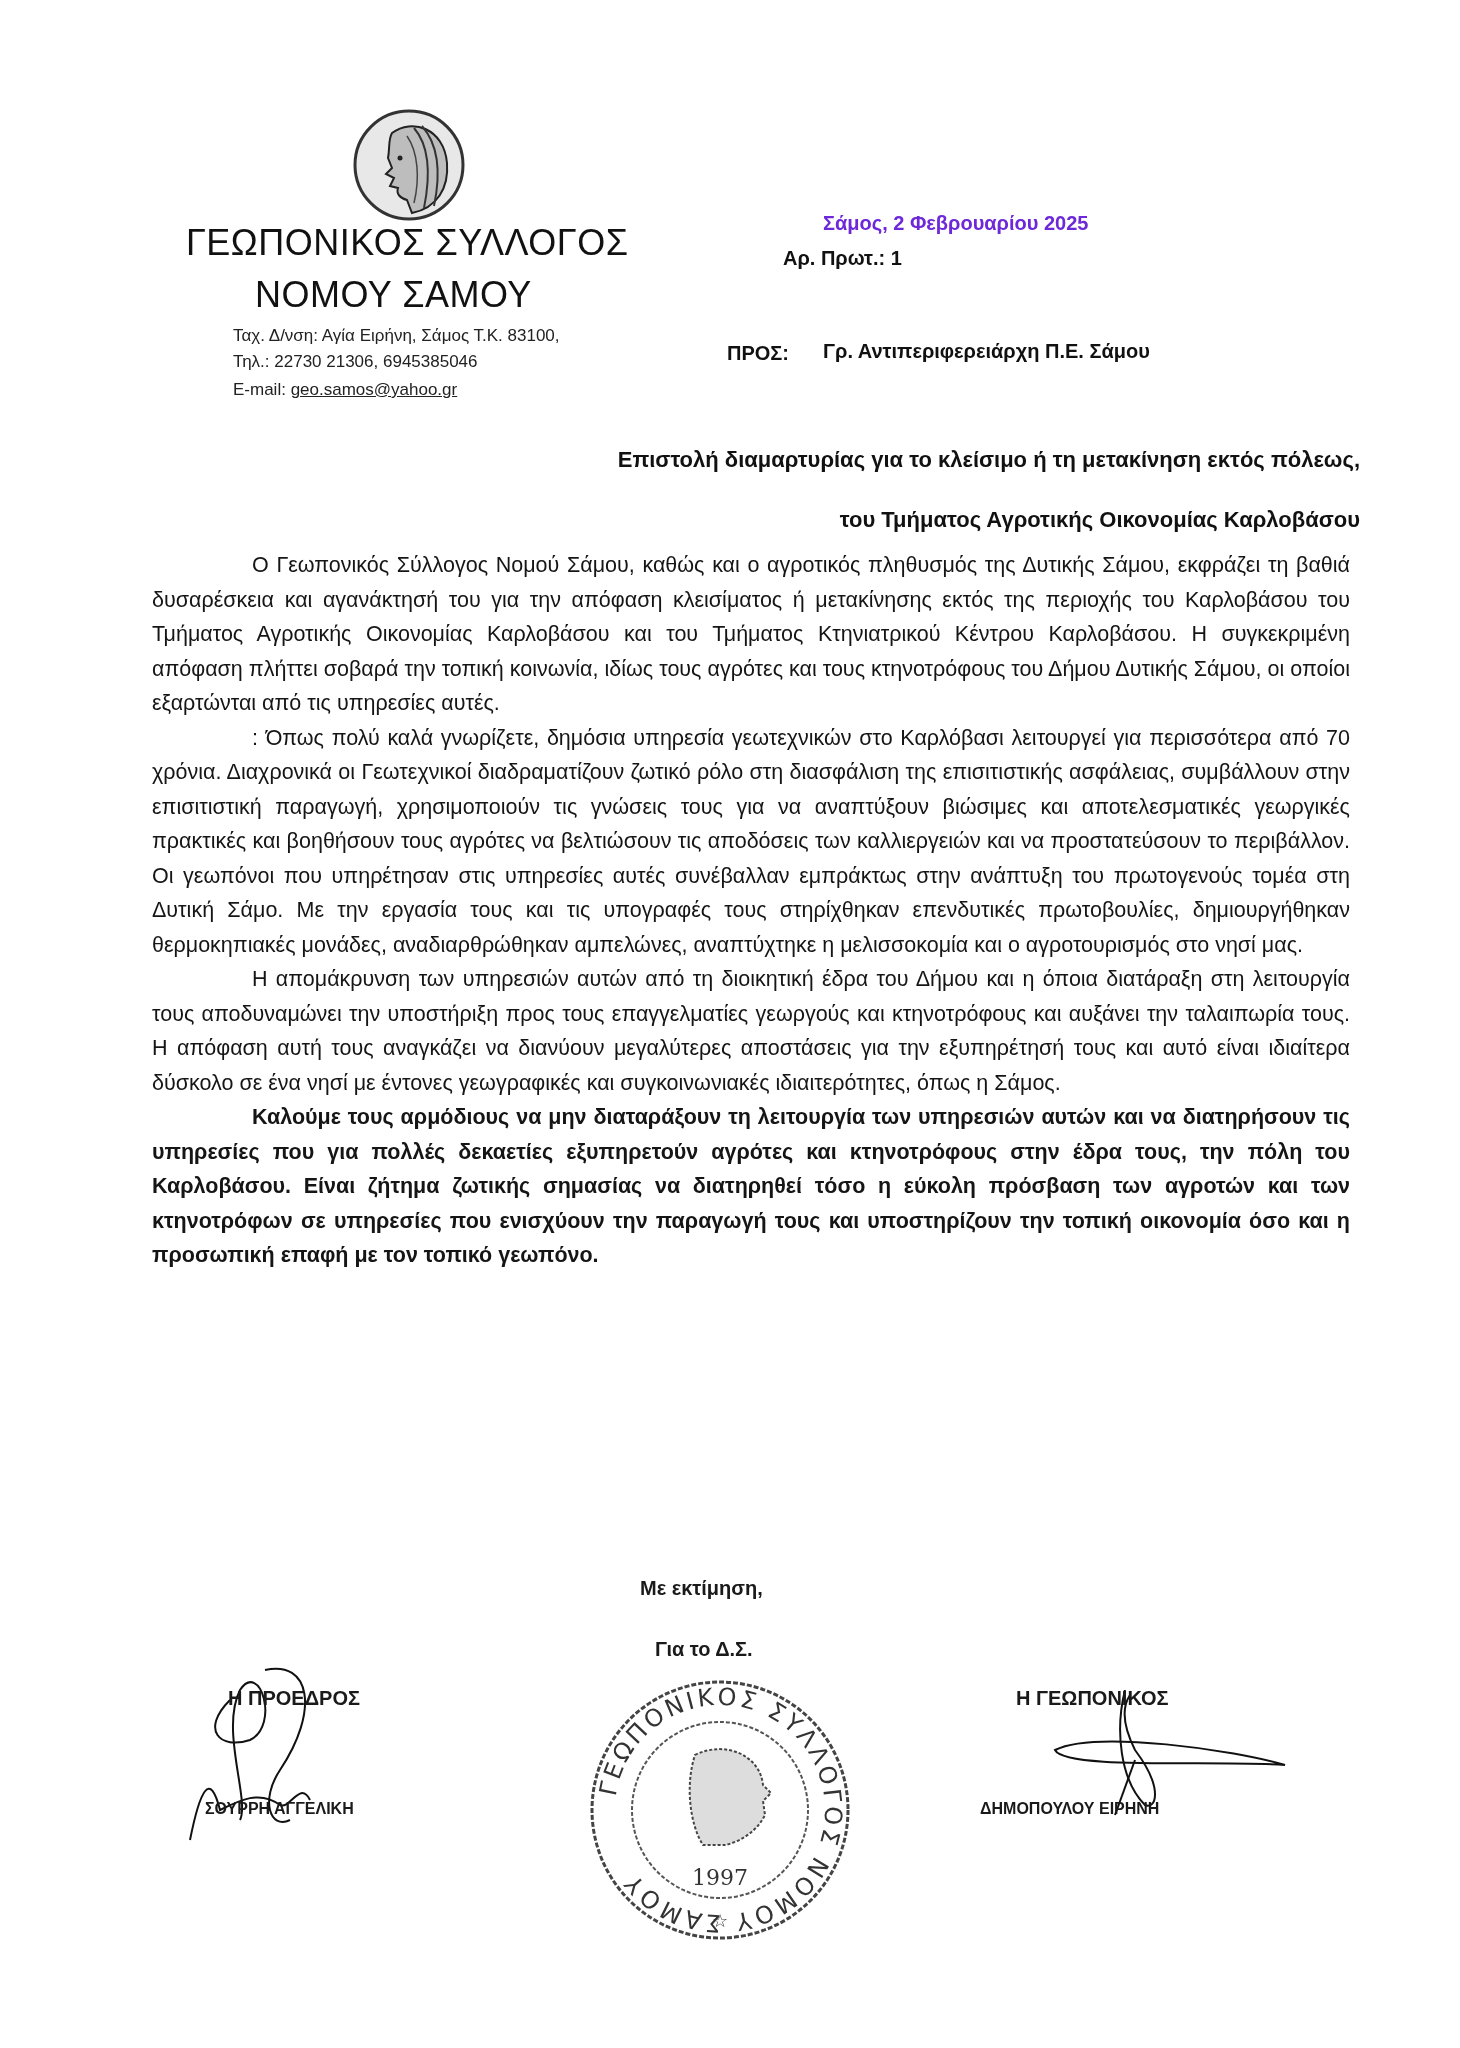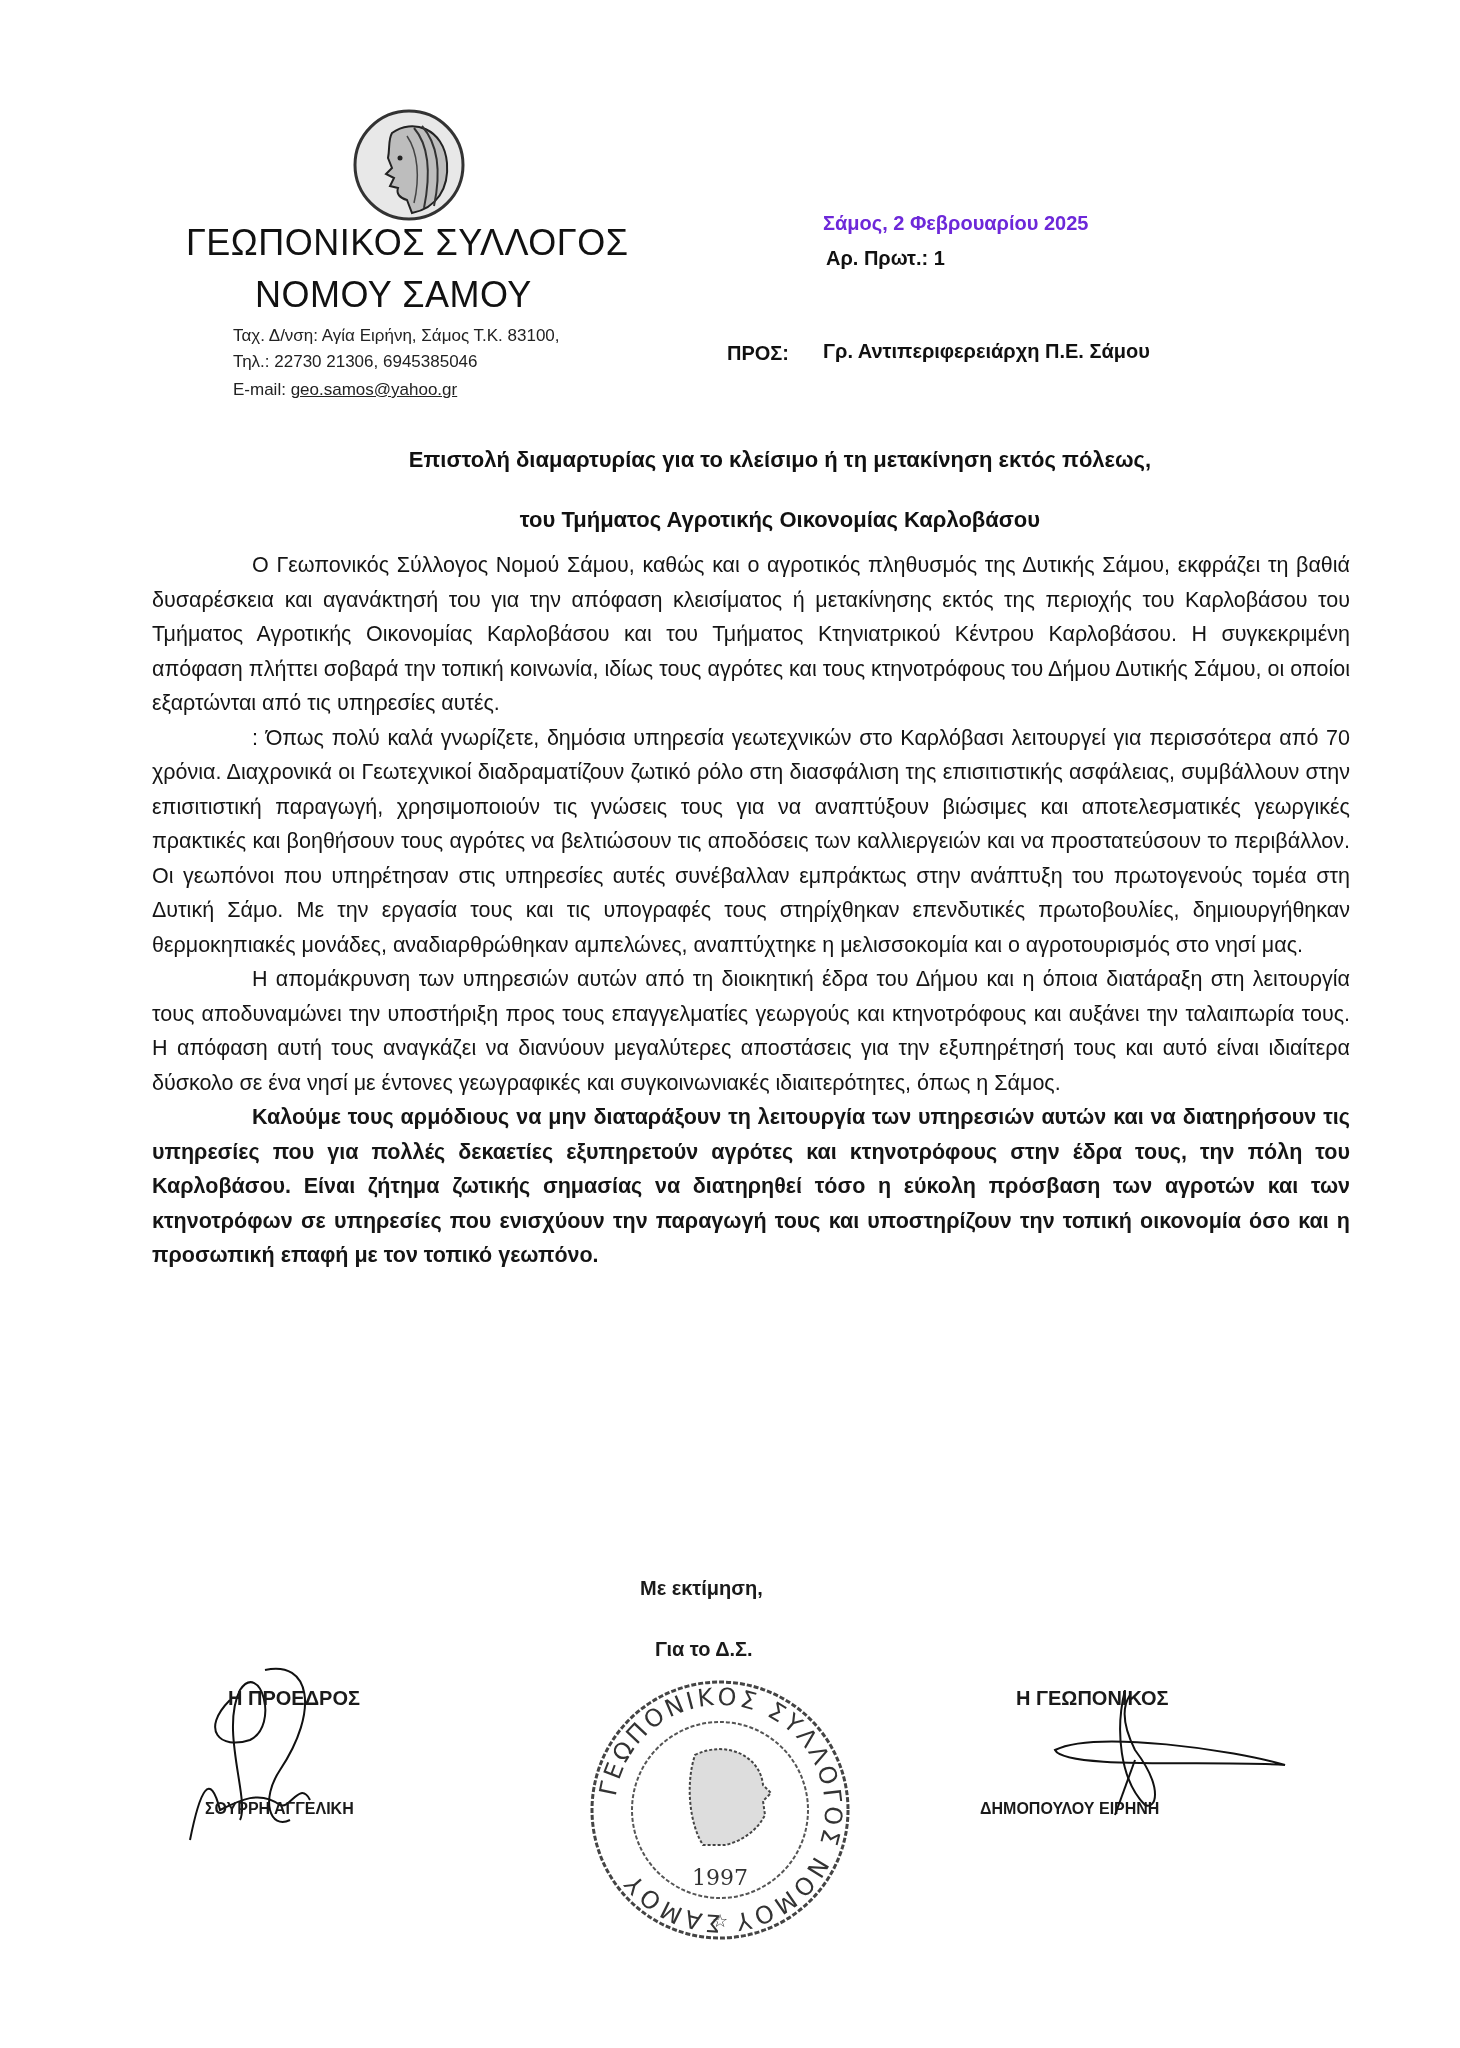--- a/index.html
+++ b/index.html
@@ -10,24 +10,24 @@
     .abs { position: absolute; }
     .logo { left: 352px; top: 108px; width: 114px; height: 114px; }
     .org1 { left: 186px; top: 222px; font-size: 36px; letter-spacing: 0.5px; color: #111; }
     .org2 { left: 255px; top: 274px; font-size: 36px; letter-spacing: 0.5px; color: #111; }
     .addr { left: 233px; font-size: 17px; color: #222; }
     .addr1 { top: 326px; }
     .addr2 { top: 352px; }
     .addr3 { top: 380px; }
     .email-link { text-decoration: underline; color: #222; }
     .date { left: 823px; top: 212px; font-size: 20px; font-weight: bold; color: #6d28d9; }
-    .protocol { left: 826px; top: 247px; font-size: 20px; font-weight: bold; color: #111; }
+    .protocol { left: 783px; top: 247px; font-size: 20px; font-weight: bold; color: #111; }
     .to-label { left: 727px; top: 342px; font-size: 20px; font-weight: bold; color: #111; }
     .to-value { left: 823px; top: 340px; font-size: 20px; font-weight: bold; color: #111; }
-    .subject { left: 200px; width: 1160px; text-align: center; font-size: 22px; font-weight: bold; color: #111; }
+    .subject { left: 200px; width: 1160px; text-align: right; font-size: 22px; font-weight: bold; color: #111; }
     .subj1 { top: 447px; }
     .subj2 { top: 483px; margin-top: 24px; }
     .body-text {
       left: 152px; top: 548px; width: 1198px;
       font-size: 21.5px; line-height: 34.5px; text-align: justify; color: #151515;
     }
     .body-text p { margin: 0; text-indent: 100px; }
     .body-text p.bold { font-weight: bold; }
     .closing { left: 640px; top: 1577px; font-size: 20px; font-weight: bold; }
     .board { left: 655px; top: 1638px; font-size: 20px; font-weight: bold; }

